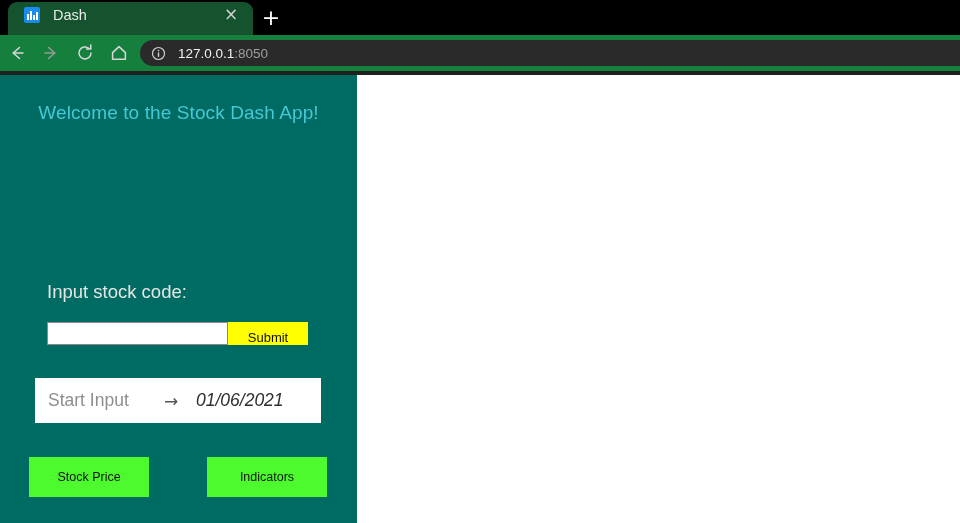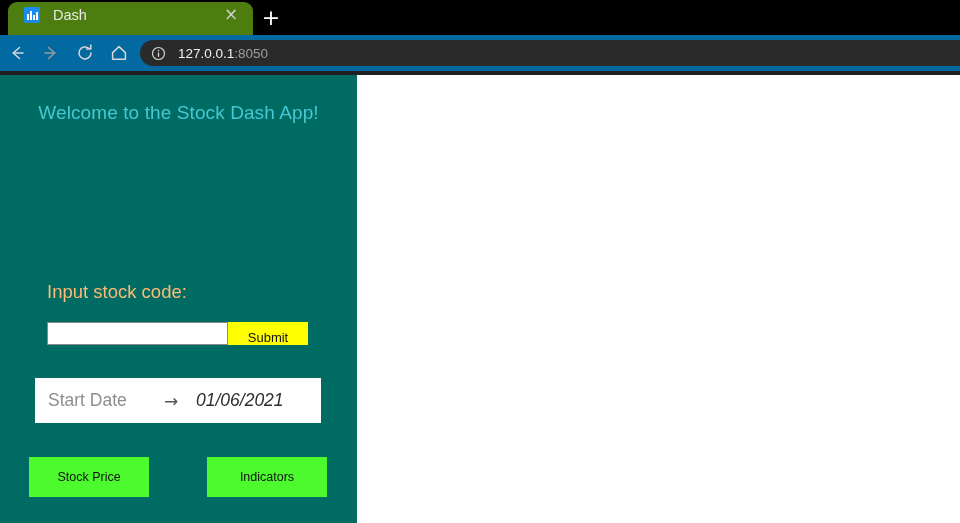--- a/index.html
+++ b/index.html
@@ -26,21 +26,21 @@
     height: 35px;
     background: #000000;
     position: relative;
   }
   .tab {
     position: absolute;
     left: 8px;
     top: 2px;
     width: 245px;
     height: 33px;
-    background: #4d7c0f;
+    background: #14532d;
     border-radius: 9px 9px 0 0;
     display: flex;
     align-items: center;
     padding: 0 0 8px 16px;
     box-sizing: border-box;
   }
   .favicon {
     width: 16px;
     height: 16px;
     background: #1a8cf0;
@@ -91,21 +91,21 @@
     text-align: center;
     font-family: "DejaVu Sans", sans-serif;
   }
 
   .toolbar {
     position: absolute;
     left: 0;
     top: 35px;
     width: 960px;
     height: 36px;
-    background: #0369a1;
+    background: #15803d;
     display: flex;
     align-items: center;
   }
   .navbtn {
     width: 34px;
     height: 36px;
     display: flex;
     align-items: center;
     justify-content: center;
   }
@@ -167,21 +167,21 @@
     width: 357px;
     text-align: center;
     color: #45C7D4;
     font-size: 19px;
     letter-spacing: 0.1px;
   }
   .label-stock {
     position: absolute;
     left: 47px;
     top: 206px;
-    color: #fdba74;
+    color: #e5e5e5;
     font-size: 18.5px;
   }
   .stock-input {
     position: absolute;
     left: 47px;
     top: 247px;
     width: 181px;
     height: 23px;
     background: #ffffff;
     border: 1px solid #8a8a8a;
@@ -333,21 +333,21 @@
 
     <div class="welcome">Welcome to the Stock Dash App!</div>
 
     <div class="label-stock">Input stock code:</div>
 
     <input class="stock-input" type="text" value="" placeholder="" style="">
 
     <button class="submit-btn">Submit</button>
 
     <div class="datepicker">
-      <span class="dp-start">Start Date</span>
+      <span class="dp-start">Start Input</span>
       <span class="dp-arrow">→</span>
       <span class="dp-end">01/06/2021</span>
     </div>
 
     <button class="btn-green btn-indicators">Indicators</button>
 
     <button class="btn-green btn-stock-price">Stock Price</button>
 
   </div>
 

